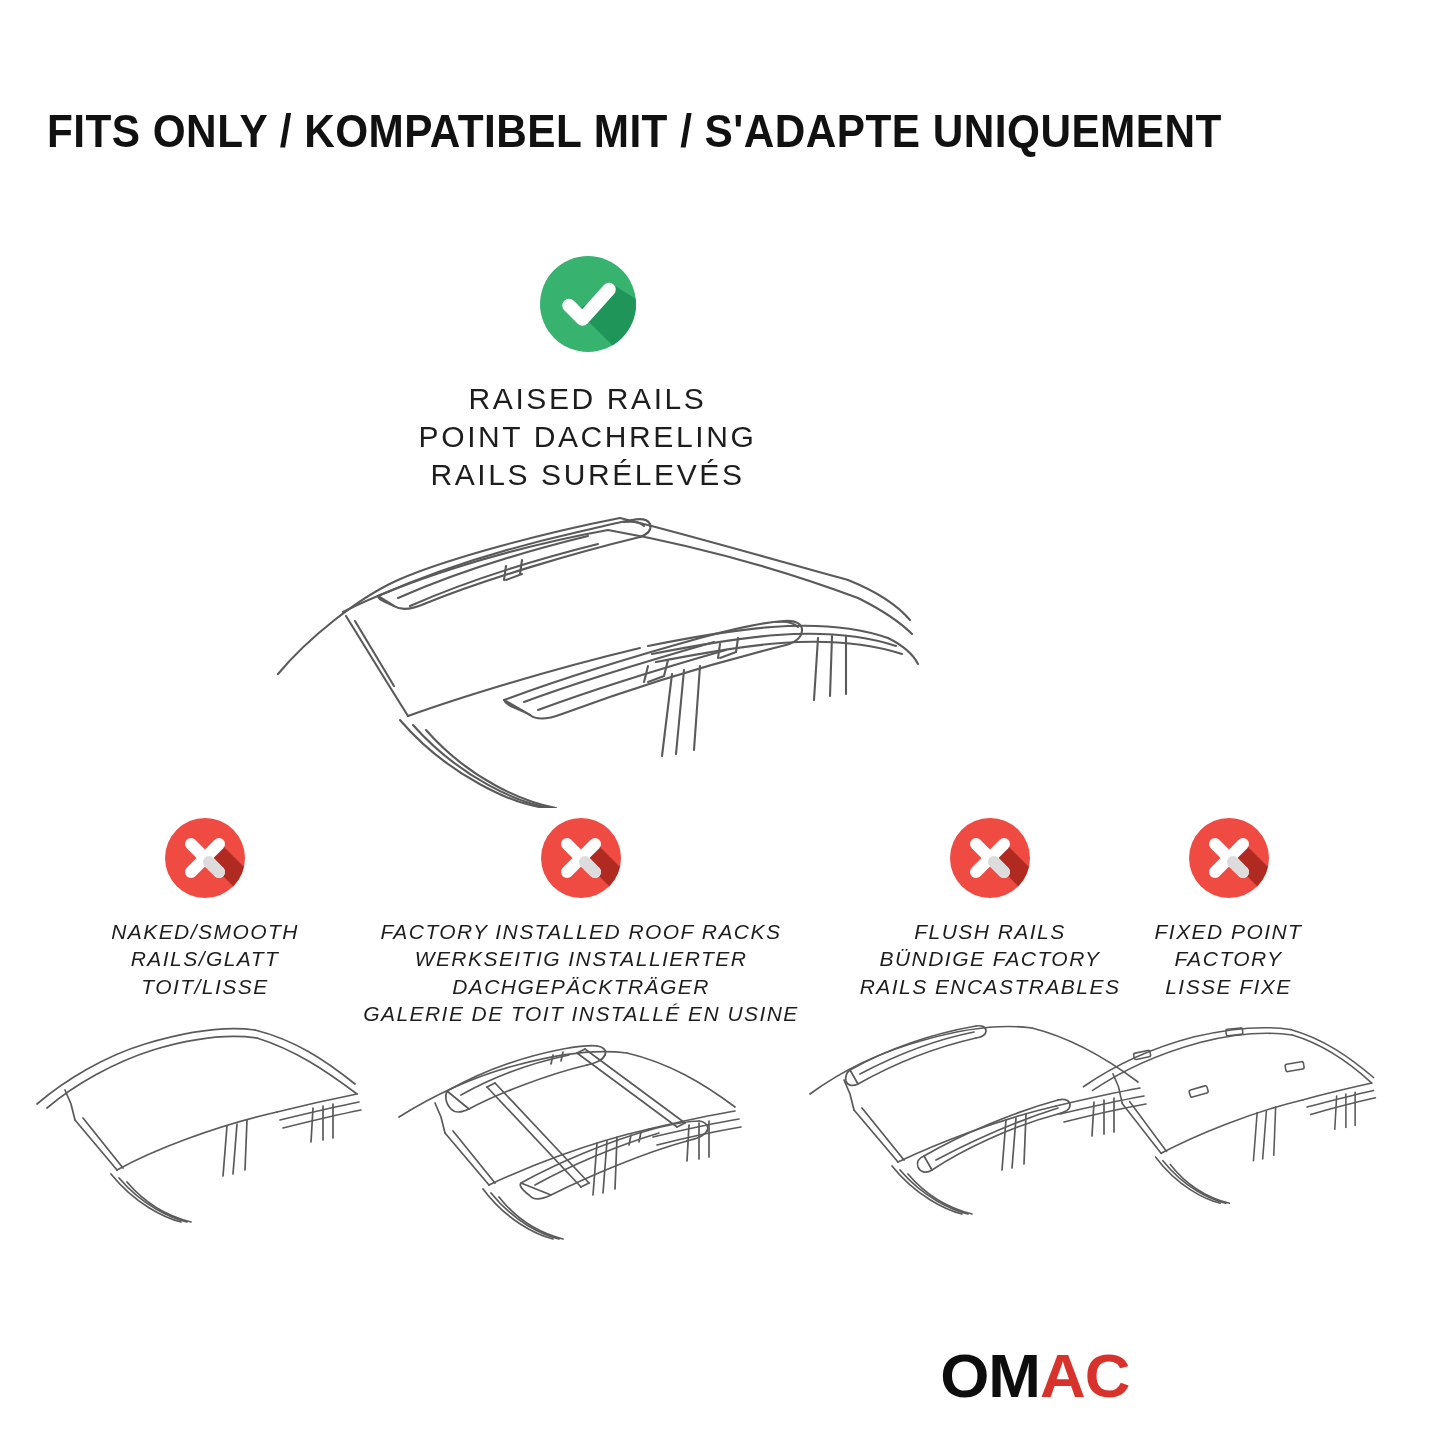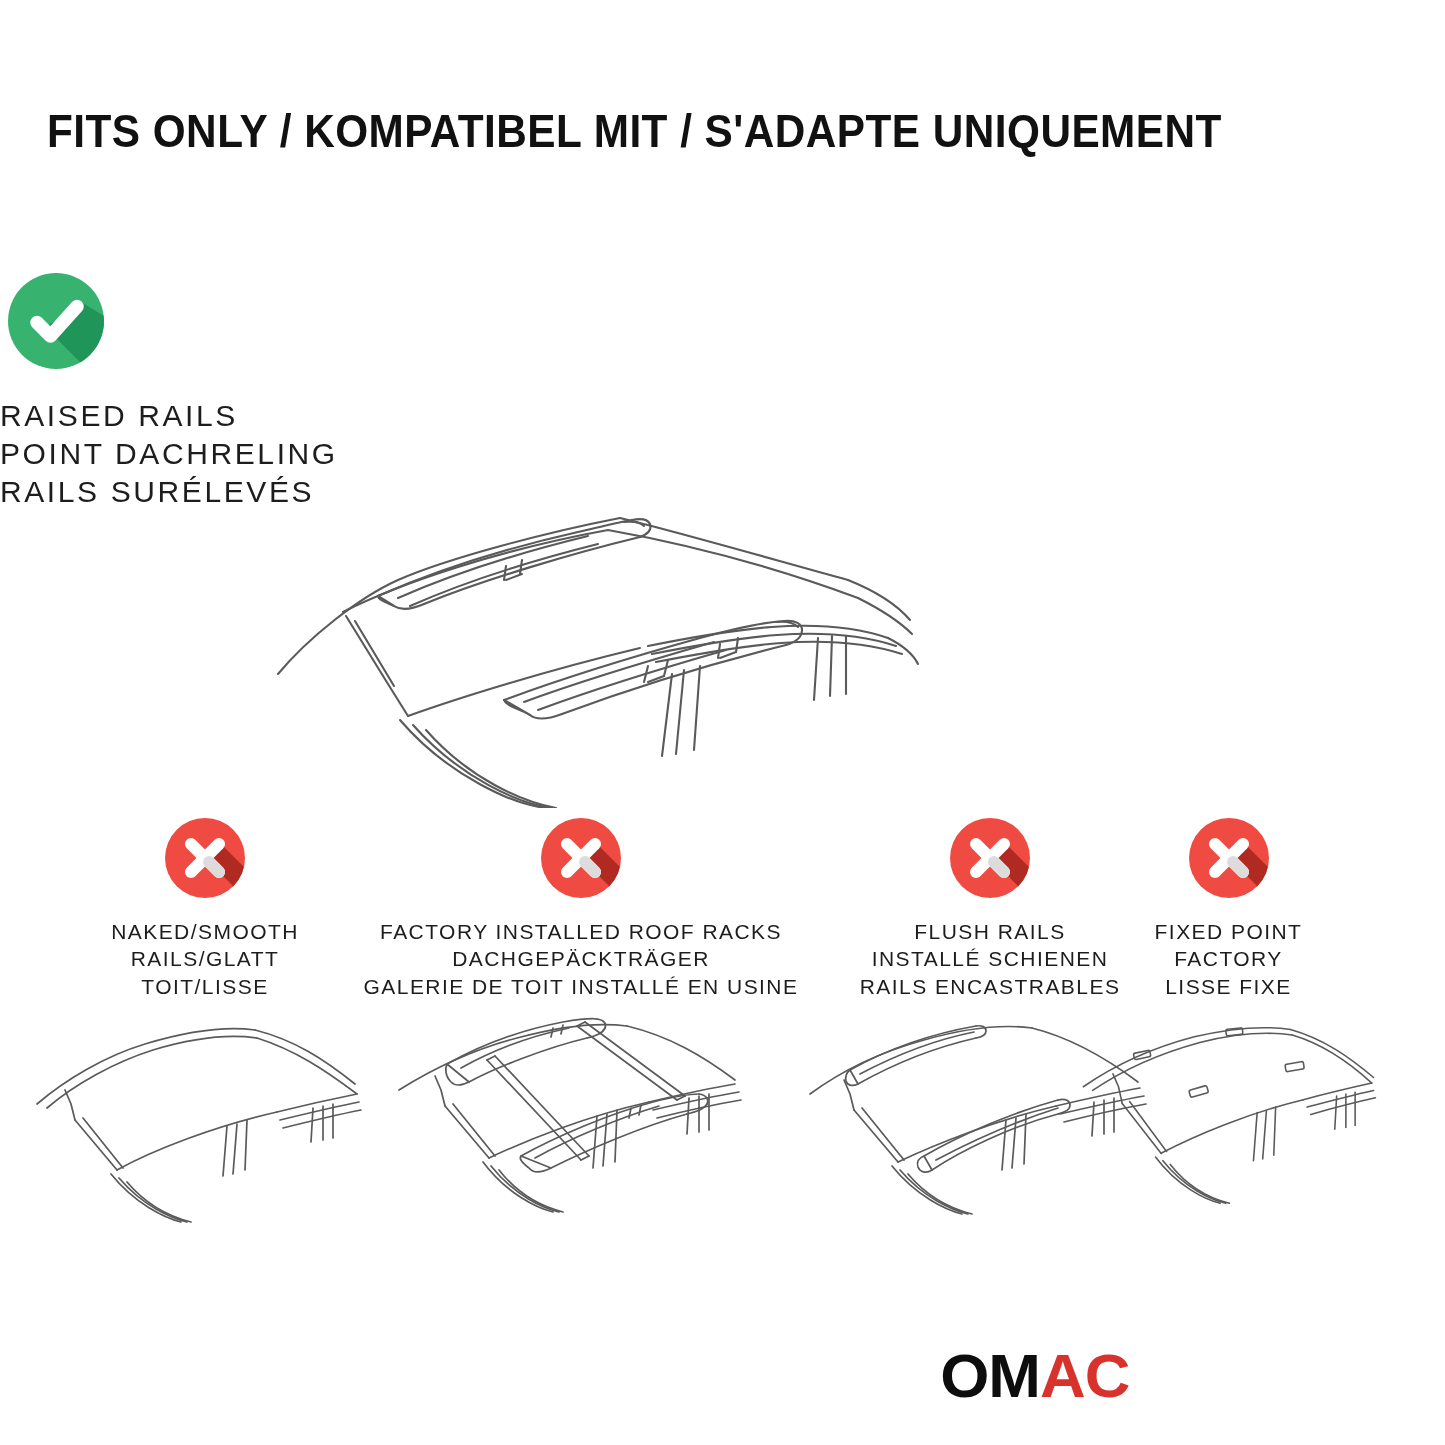--- a/index.html
+++ b/index.html
@@ -20,21 +20,21 @@
     font-family:"Liberation Sans", sans-serif;
     font-weight:700;
     font-size:46px;
     letter-spacing:0.5px;
     color:#111111;
     transform:scaleX(0.92);
     white-space:nowrap;
   }
 
   
-  .ok-block{position:absolute;left:0;right:0;top:265px;text-align:left;}
+  .ok-block{position:absolute;left:0;right:0;top:248px;text-align:center;}
   .badge{display:inline-block;position:relative;}
   .badge svg{display:block;}
 
   .ok-labels{
     margin-top:16px;
     font-size:30px;
     font-weight:300;
     letter-spacing:2.6px;
     color:#1d1d1d;
     line-height:1.27;
@@ -61,20 +61,21 @@
     text-align:center;
   }
   .col .badge-wrap{height:96px;}
   .col .labels{
     margin-top:10px;
     font-size:21px;
     font-weight:300;
     letter-spacing:1.45px;
     color:#1d1d1d;
     line-height:1.3;
+    font-style:italic;
   }
   .col .labels div{white-space:nowrap;}
 
   
   .col-naked   {left:25px;  width:360px;}
   .col-factory {left:336px; width:490px;}
   .col-flush   {left:790px; width:400px;}
   .col-fixed   {left:1076px;width:305px;}
 
   .col .car{
@@ -268,20 +269,21 @@
             <g stroke-linecap="round" stroke-width="12">
               <line x1="32" y1="32" x2="60" y2="60" stroke="#ffffff"></line>
               <line x1="60" y1="32" x2="32" y2="60" stroke="#ffffff"></line>
               <line x1="50" y1="50" x2="60" y2="60" stroke="#dcdcdc"></line>
             </g>
           </svg>
         </div>
       </div>
       <div class="labels">
         <div>FACTORY INSTALLED ROOF RACKS</div>
+        <div>WERKSEITIG INSTALLIERTER</div>
         <div>DACHGEPÄCKTRÄGER</div>
         <div>GALERIE DE TOIT INSTALLÉ EN USINE</div>
       </div>
       <div class="car">
         <svg viewBox="0 0 380 225" aria-hidden="true">
           <g fill="none" stroke="#5a5a5a" stroke-width="1.7" stroke-linecap="round" stroke-linejoin="round">
 
             <path d="M8 82 C40 62 80 42 126 30 C170 18 206 14 236 18"></path>
             <path d="M236 18 C278 28 312 48 344 72"></path>
             <path d="M44 68 L50 82 L54 98"></path>
@@ -346,21 +348,21 @@
             <g stroke-linecap="round" stroke-width="12">
               <line x1="32" y1="32" x2="60" y2="60" stroke="#ffffff"></line>
               <line x1="60" y1="32" x2="32" y2="60" stroke="#ffffff"></line>
               <line x1="50" y1="50" x2="60" y2="60" stroke="#dcdcdc"></line>
             </g>
           </svg>
         </div>
       </div>
       <div class="labels">
         <div>FLUSH RAILS</div>
-        <div>INSTALLÉ SCHIENEN</div>
+        <div>BÜNDIGE FACTORY</div>
         <div>RAILS ENCASTRABLES</div>
       </div>
       <div class="car">
         <svg viewBox="0 0 380 225" aria-hidden="true">
           <g fill="none" stroke="#5a5a5a" stroke-width="1.7" stroke-linecap="round" stroke-linejoin="round">
             <path d="M10 86 C40 64 80 44 124 32 C166 20 202 16 232 20"></path>
             <path d="M232 20 C272 30 306 50 338 74"></path>
             <path d="M44 72 L50 86 L54 102"></path>
             <path d="M54 102 L98 154"></path>
             <path d="M62 100 L104 152"></path>

